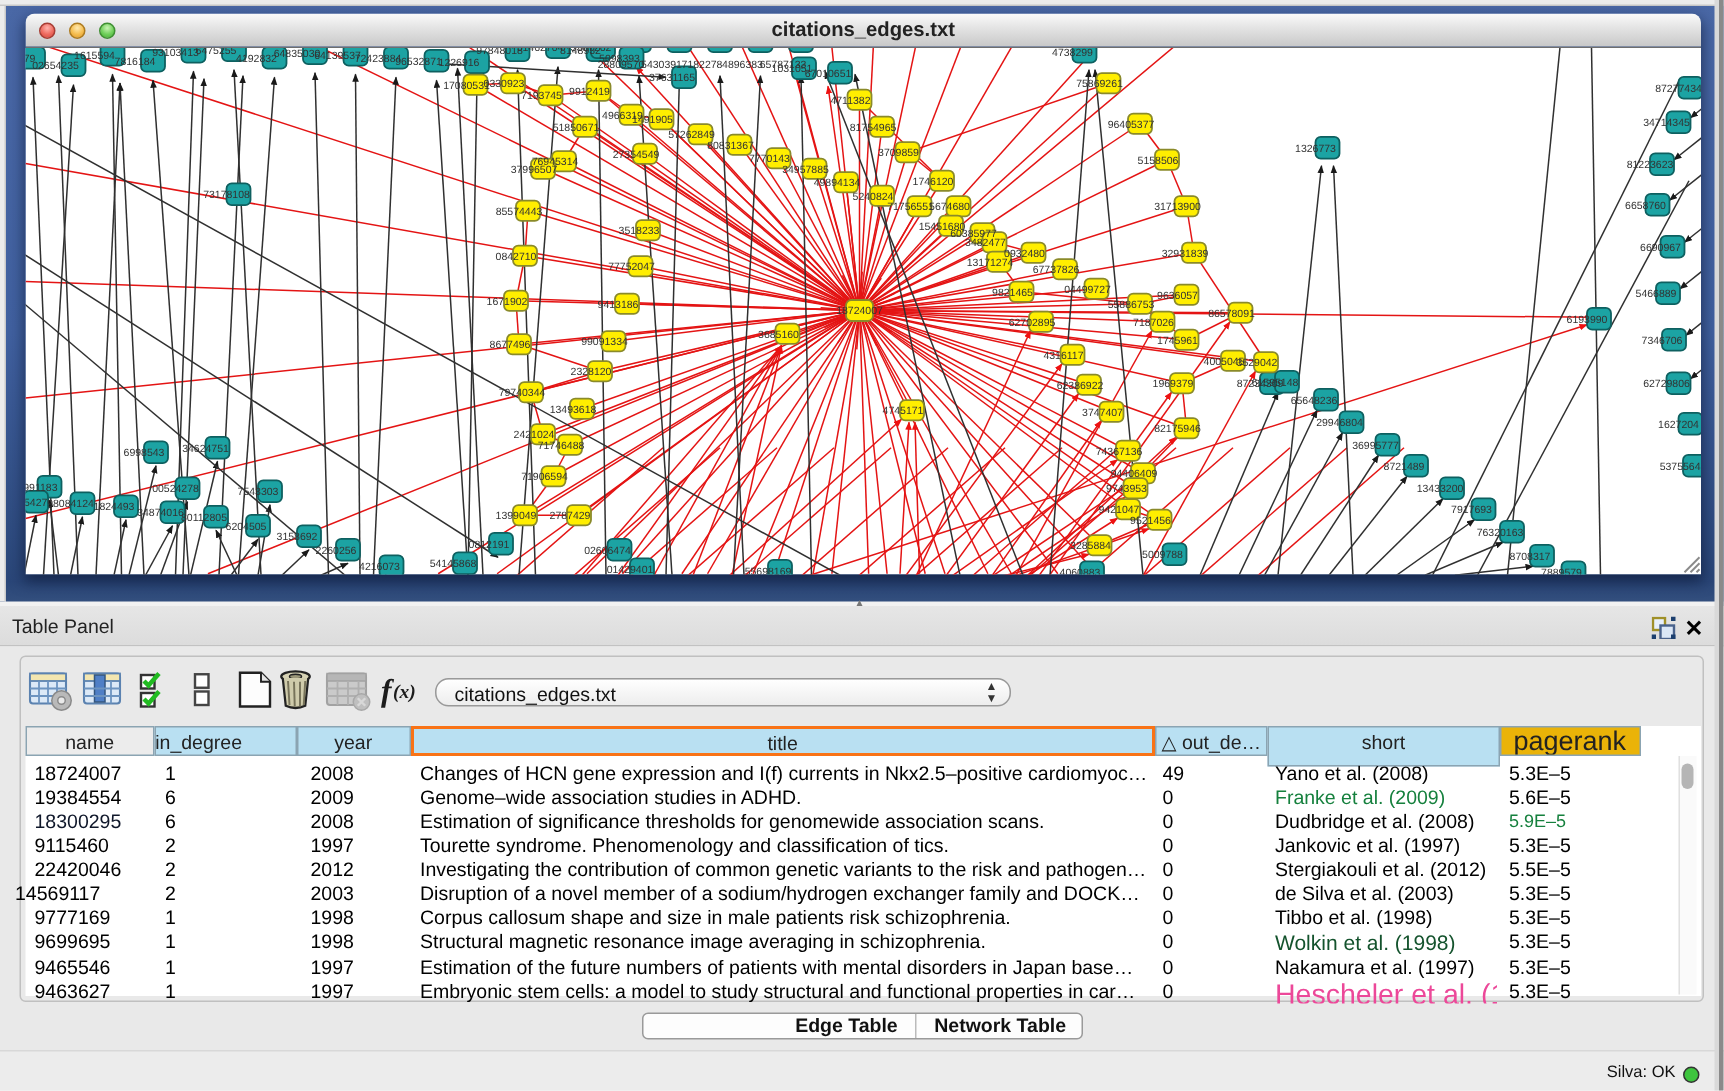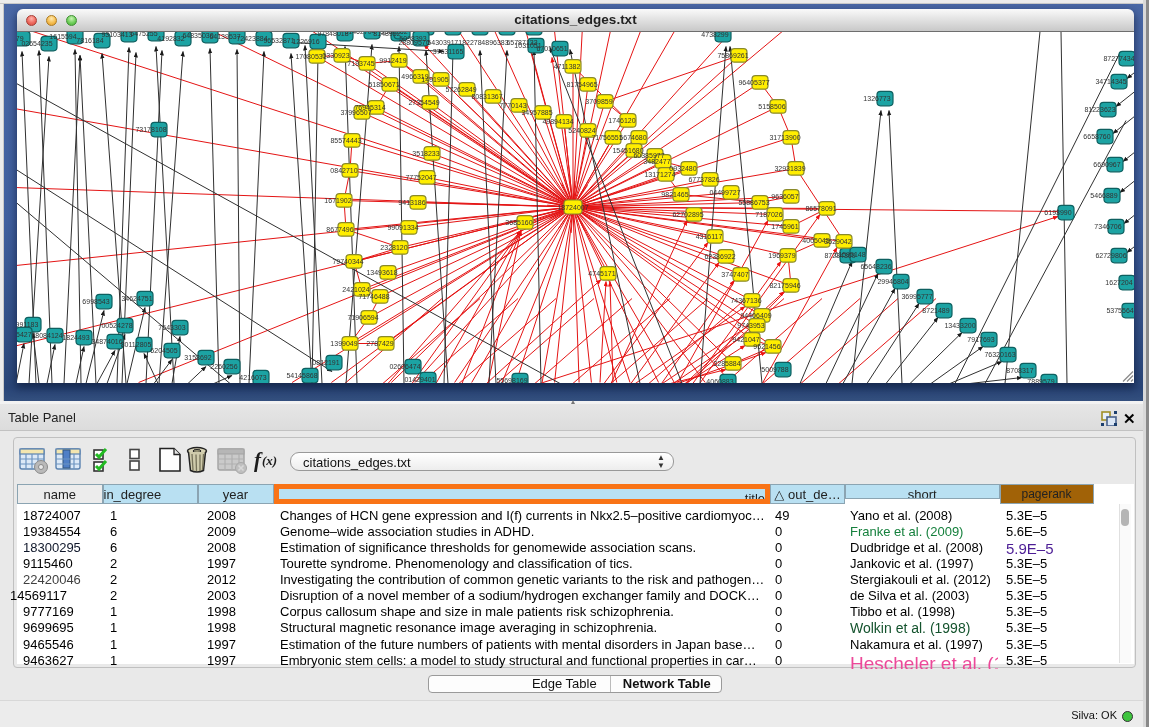--- a/index.html
+++ b/index.html
@@ -665,53 +665,53 @@
     <span style="position:absolute;right:8px;top:1px;font-size:8px;color:#333;line-height:8px">▲<br>▼</span>
   </div>
 
 <div class="abs" style="left:17px;top:484px;width:1117px;height:179.5px;background:#fff"></div>
 
 <div class="abs" style="left:1119px;top:504px;width:12px;height:159px;background:#fafafa;border-left:1px solid #e0e0e0"></div>
 <div class="abs" style="left:1121px;top:509px;width:8px;height:17px;background:#b5b5b5;border-radius:4px"></div>
 <div style="position:absolute;left:17px;top:484px;width:85.5px;height:19.5px;background:#ececec;border:1px solid #8ba4b2;box-sizing:border-box;font-size:13px;color:#222;text-align:center;line-height:19px;overflow:hidden">name</div>
 <div style="position:absolute;left:102.5px;top:484px;width:95.0px;height:19.5px;background:#b9e0f2;border:1px solid #8ba4b2;box-sizing:border-box;font-size:13px;color:#222;text-align:left;line-height:19px;overflow:hidden">in_degree</div>
 <div style="position:absolute;left:197.5px;top:484px;width:76.0px;height:19.5px;background:#b9e0f2;border:1px solid #8ba4b2;box-sizing:border-box;font-size:13px;color:#222;text-align:center;line-height:19px;overflow:hidden">year</div>
-<div style="position:absolute;left:273.5px;top:484px;width:496.5px;height:19.5px;background:#b9e0f2;border:5px solid #f97316;box-sizing:border-box;font-size:13px;color:#222;text-align:right;line-height:19px;overflow:hidden">title</div>
+<div style="position:absolute;left:273.5px;top:484px;width:496.5px;height:19.5px;background:#b9e0f2;border:2px solid #f97316;box-sizing:border-box;font-size:13px;color:#222;text-align:center;line-height:19px;overflow:hidden">title</div>
 <div style="position:absolute;left:770px;top:484px;width:75px;height:19.5px;background:#b9e0f2;border:1px solid #8ba4b2;box-sizing:border-box;font-size:13px;color:#222;text-align:center;line-height:19px;overflow:hidden">△ out_de…</div>
-<div style="position:absolute;left:845px;top:484px;width:154.5px;height:15px;background:#b9e0f2;border:1px solid #8ba4b2;box-sizing:border-box;font-size:13px;color:#222;text-align:center;line-height:19px;overflow:hidden">short</div>
-<div style="position:absolute;left:999.5px;top:484px;width:94.0px;height:19.5px;background:#a16207;border:1px solid #8ba4b2;box-sizing:border-box;font-size:12px;color:#222;text-align:center;line-height:19px;overflow:hidden">pagerank</div>
+<div style="position:absolute;left:845px;top:484px;width:154.5px;height:27px;background:#b9e0f2;border:1px solid #8ba4b2;box-sizing:border-box;font-size:13px;color:#222;text-align:center;line-height:19px;overflow:hidden">short</div>
+<div style="position:absolute;left:999.5px;top:484px;width:94.0px;height:19.5px;background:#eab308;border:1px solid #8ba4b2;box-sizing:border-box;font-size:18px;color:#222;text-align:center;line-height:19px;overflow:hidden">pagerank</div>
 <div style="position:absolute;left:23px;top:507.7px;width:77.5px;height:16px;font-size:13px;color:#000;white-space:nowrap;overflow:hidden">18724007</div>
 <div style="position:absolute;left:110px;top:507.7px;width:85.5px;height:16px;font-size:13px;color:#000;white-space:nowrap;overflow:hidden">1</div>
 <div style="position:absolute;left:207px;top:507.7px;width:64.5px;height:16px;font-size:13px;color:#000;white-space:nowrap;overflow:hidden">2008</div>
 <div style="position:absolute;left:280px;top:507.7px;width:488px;height:16px;font-size:13px;color:#000;white-space:nowrap;overflow:hidden">Changes of HCN gene expression and I(f) currents in Nkx2.5–positive cardiomyoc…</div>
 <div style="position:absolute;left:775px;top:507.7px;width:68px;height:16px;font-size:13px;color:#000;white-space:nowrap;overflow:hidden">49</div>
 <div style="position:absolute;left:850px;top:507.7px;width:147.5px;height:16px;font-size:13px;color:#000;white-space:nowrap;overflow:hidden">Yano et al. (2008)</div>
 <div style="position:absolute;left:1006px;top:507.7px;width:85.5px;height:16px;font-size:13px;color:#000;white-space:nowrap;overflow:hidden">5.3E–5</div>
 <div style="position:absolute;left:23px;top:523.8px;width:77.5px;height:16px;font-size:13px;color:#000;white-space:nowrap;overflow:hidden">19384554</div>
 <div style="position:absolute;left:110px;top:523.8px;width:85.5px;height:16px;font-size:13px;color:#000;white-space:nowrap;overflow:hidden">6</div>
 <div style="position:absolute;left:207px;top:523.8px;width:64.5px;height:16px;font-size:13px;color:#000;white-space:nowrap;overflow:hidden">2009</div>
 <div style="position:absolute;left:280px;top:523.8px;width:488px;height:16px;font-size:13px;color:#000;white-space:nowrap;overflow:hidden">Genome–wide association studies in ADHD.</div>
 <div style="position:absolute;left:775px;top:523.8px;width:68px;height:16px;font-size:13px;color:#000;white-space:nowrap;overflow:hidden">0</div>
 <div style="position:absolute;left:850px;top:523.8px;width:147.5px;height:16px;font-size:13px;color:#15803d;white-space:nowrap;overflow:hidden">Franke et al. (2009)</div>
 <div style="position:absolute;left:1006px;top:523.8px;width:85.5px;height:16px;font-size:13px;color:#000;white-space:nowrap;overflow:hidden">5.6E–5</div>
 <div style="position:absolute;left:23px;top:539.9px;width:77.5px;height:16px;font-size:13px;color:#0f172a;white-space:nowrap;overflow:hidden">18300295</div>
 <div style="position:absolute;left:110px;top:539.9px;width:85.5px;height:16px;font-size:13px;color:#000;white-space:nowrap;overflow:hidden">6</div>
 <div style="position:absolute;left:207px;top:539.9px;width:64.5px;height:16px;font-size:13px;color:#000;white-space:nowrap;overflow:hidden">2008</div>
 <div style="position:absolute;left:280px;top:539.9px;width:488px;height:16px;font-size:13px;color:#000;white-space:nowrap;overflow:hidden">Estimation of significance thresholds for genomewide association scans.</div>
 <div style="position:absolute;left:775px;top:539.9px;width:68px;height:16px;font-size:13px;color:#000;white-space:nowrap;overflow:hidden">0</div>
 <div style="position:absolute;left:850px;top:539.9px;width:147.5px;height:16px;font-size:13px;color:#000;white-space:nowrap;overflow:hidden">Dudbridge et al. (2008)</div>
-<div style="position:absolute;left:1006px;top:539.9px;width:85.5px;height:16px;font-size:15px;color:#4c1d95;white-space:nowrap;overflow:hidden">5.9E–5</div>
+<div style="position:absolute;left:1006px;top:539.9px;width:85.5px;height:16px;font-size:12px;color:#15803d;white-space:nowrap;overflow:hidden">5.9E–5</div>
 <div style="position:absolute;left:23px;top:556px;width:77.5px;height:16px;font-size:13px;color:#000;white-space:nowrap;overflow:hidden">9115460</div>
 <div style="position:absolute;left:110px;top:556px;width:85.5px;height:16px;font-size:13px;color:#000;white-space:nowrap;overflow:hidden">2</div>
 <div style="position:absolute;left:207px;top:556px;width:64.5px;height:16px;font-size:13px;color:#000;white-space:nowrap;overflow:hidden">1997</div>
 <div style="position:absolute;left:280px;top:556px;width:488px;height:16px;font-size:13px;color:#000;white-space:nowrap;overflow:hidden">Tourette syndrome. Phenomenology and classification of tics.</div>
 <div style="position:absolute;left:775px;top:556px;width:68px;height:16px;font-size:13px;color:#000;white-space:nowrap;overflow:hidden">0</div>
 <div style="position:absolute;left:850px;top:556px;width:147.5px;height:16px;font-size:13px;color:#000;white-space:nowrap;overflow:hidden">Jankovic et al. (1997)</div>
 <div style="position:absolute;left:1006px;top:556px;width:85.5px;height:16px;font-size:13px;color:#000;white-space:nowrap;overflow:hidden">5.3E–5</div>
-<div style="position:absolute;left:23px;top:572.1px;width:77.5px;height:16px;font-size:13px;color:#404040;white-space:nowrap;overflow:hidden">22420046</div>
+<div style="position:absolute;left:23px;top:572.1px;width:77.5px;height:16px;font-size:13px;color:#000000;white-space:nowrap;overflow:hidden">22420046</div>
 <div style="position:absolute;left:110px;top:572.1px;width:85.5px;height:16px;font-size:13px;color:#000;white-space:nowrap;overflow:hidden">2</div>
 <div style="position:absolute;left:207px;top:572.1px;width:64.5px;height:16px;font-size:13px;color:#000;white-space:nowrap;overflow:hidden">2012</div>
 <div style="position:absolute;left:280px;top:572.1px;width:488px;height:16px;font-size:13px;color:#000;white-space:nowrap;overflow:hidden">Investigating the contribution of common genetic variants to the risk and pathogen…</div>
 <div style="position:absolute;left:775px;top:572.1px;width:68px;height:16px;font-size:13px;color:#000;white-space:nowrap;overflow:hidden">0</div>
 <div style="position:absolute;left:850px;top:572.1px;width:147.5px;height:16px;font-size:13px;color:#000;white-space:nowrap;overflow:hidden">Stergiakouli et al. (2012)</div>
 <div style="position:absolute;left:1006px;top:572.1px;width:85.5px;height:16px;font-size:13px;color:#000;white-space:nowrap;overflow:hidden">5.5E–5</div>
 <div style="position:absolute;left:10px;top:588.2px;width:77.5px;height:16px;font-size:13px;color:#000;white-space:nowrap;overflow:hidden">14569117</div>
 <div style="position:absolute;left:110px;top:588.2px;width:85.5px;height:16px;font-size:13px;color:#000;white-space:nowrap;overflow:hidden">2</div>
 <div style="position:absolute;left:207px;top:588.2px;width:64.5px;height:16px;font-size:13px;color:#000;white-space:nowrap;overflow:hidden">2003</div>
 <div style="position:absolute;left:280px;top:588.2px;width:488px;height:16px;font-size:13px;color:#000;white-space:nowrap;overflow:hidden">Disruption of a novel member of a sodium/hydrogen exchanger family and DOCK…</div>
@@ -742,20 +742,20 @@
 <div style="position:absolute;left:23px;top:652.6px;width:77.5px;height:16px;font-size:13px;color:#000;white-space:nowrap;overflow:hidden">9463627</div>
 <div style="position:absolute;left:110px;top:652.6px;width:85.5px;height:16px;font-size:13px;color:#000;white-space:nowrap;overflow:hidden">1</div>
 <div style="position:absolute;left:207px;top:652.6px;width:64.5px;height:16px;font-size:13px;color:#000;white-space:nowrap;overflow:hidden">1997</div>
 <div style="position:absolute;left:280px;top:652.6px;width:488px;height:16px;font-size:13px;color:#000;white-space:nowrap;overflow:hidden">Embryonic stem cells: a model to study structural and functional properties in car…</div>
 <div style="position:absolute;left:775px;top:652.6px;width:68px;height:16px;font-size:13px;color:#000;white-space:nowrap;overflow:hidden">0</div>
 <div style="position:absolute;left:850px;top:652.6px;width:147.5px;height:16px;font-size:19px;color:#ec4899;white-space:nowrap;overflow:hidden">Hescheler et al. (1997)</div>
 <div style="position:absolute;left:1006px;top:652.6px;width:85.5px;height:16px;font-size:13px;color:#000;white-space:nowrap;overflow:hidden">5.3E–5</div>
 
 <div class="abs" style="left:427.8px;top:675.2px;width:294.7px;height:17.8px;border:1px solid #9a9a9a;border-radius:4px;background:#fdfdfd;overflow:hidden;font-size:13px">
  <div class="abs" style="left:0;top:16px;width:108px;height:100%;background:linear-gradient(180deg,#8d8d8d,#6f6f6f);color:#f2f2f2;text-align:right;line-height:16px;font-weight:bold">Node Table</div>
- <div class="abs" style="left:90px;top:0;width:92px;height:100%;color:#111;text-align:center;line-height:16px;border-right:1px solid #bbb;font-weight:normal">Edge Table</div>
+ <div class="abs" style="left:90px;top:0;width:92px;height:100%;color:#111;text-align:center;line-height:16px;border-right:1px solid #bbb;font-weight:bold">Edge Table</div>
  <div class="abs" style="left:182px;top:0;width:112px;height:100%;color:#111;text-align:center;line-height:16px;font-weight:bold">Network Table</div>
 </div>
 
 <div class="abs" style="left:0;top:700px;width:1149px;height:27px;background:#ececec;border-top:1px solid #d8d8d8"></div>
 <div class="abs" style="left:1002px;top:709px;width:115px;text-align:right;font-size:11px;color:#111">Silva: OK</div>
 <div class="abs" style="left:1122px;top:710.5px;width:11px;height:11px;border-radius:50%;background:#3ec43e;border:1px solid #333"></div>
 
 <div class="abs" style="left:1143px;top:0;width:6px;height:727px;background:linear-gradient(90deg,#d9d9d9 0 3px,#8a8a8a 3px 100%)"></div>
 </body></html>

